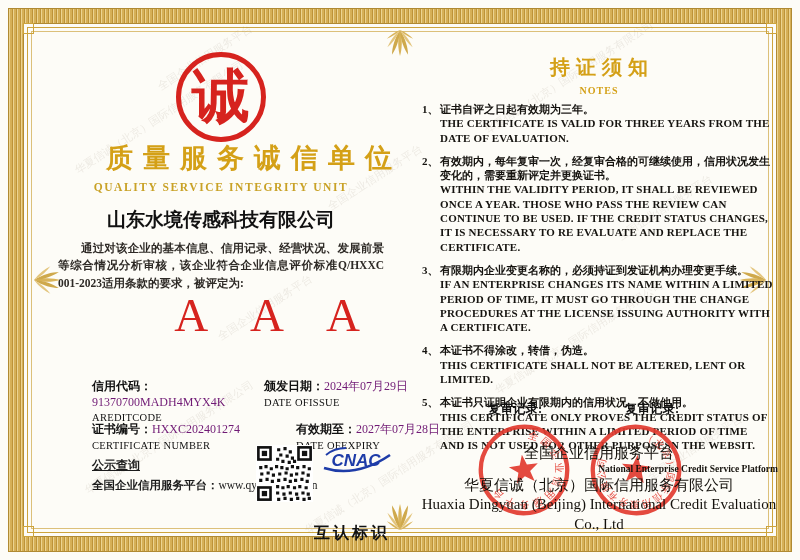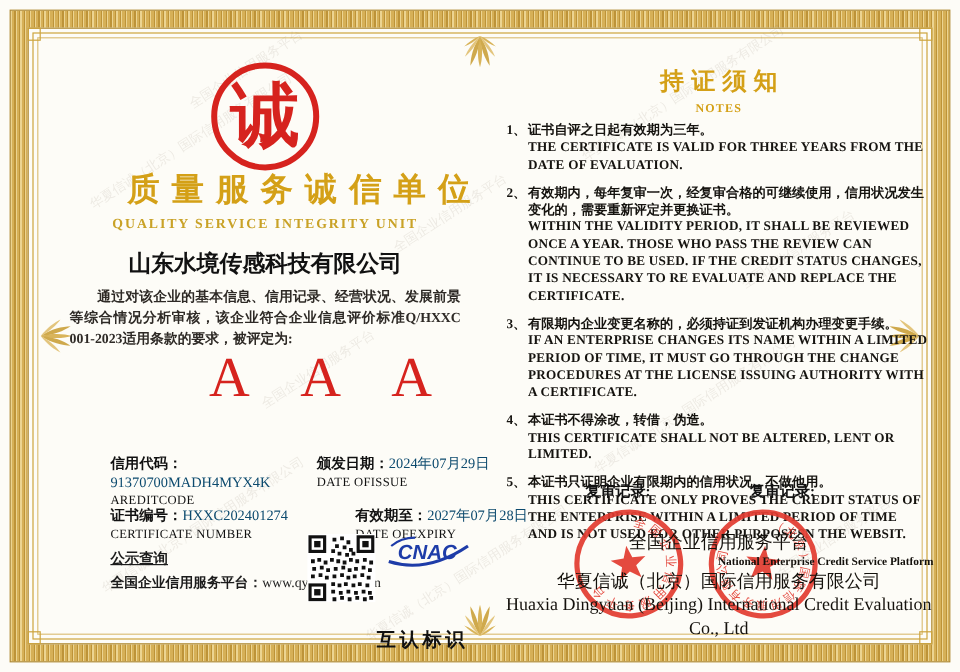--- a/index.html
+++ b/index.html
@@ -36,21 +36,21 @@
   .title-en{position:absolute;left:0;top:141px;width:100%;text-align:center;font-size:11.5px;font-weight:bold;
             color:#c9a227;letter-spacing:1.6px;}
   .company{position:absolute;left:0;top:167px;width:100%;text-align:center;font-size:19px;font-weight:bold;color:#111;
            font-family:"Liberation Sans","DejaVu Sans",sans-serif;}
   .para{position:absolute;left:18px;top:200px;width:326px;font-size:11.5px;line-height:1.5;color:#2e2a26;
         text-indent:2em;text-align:justify;font-weight:600;}
   .rating{position:absolute;left:0;top:250px;width:100%;text-align:right;font-size:47px;color:#d6231e;
           letter-spacing:42px;padding-left:42px;box-sizing:border-box;line-height:1.1;}
   .field{position:absolute;width:170px;font-size:12px;}
   .field .lab{font-weight:bold;color:#111;}
-  .field .val{color:#0c4a6e;}
+  .field .val{color:#701a75;}
   .field .sub{font-size:10.5px;margin-top:2px;color:#111;letter-spacing:0.3px;}
   .f0{left:52px;top:338px;} .f1{left:224px;top:338px;}
   .f2{left:52px;top:381px;} .f3{left:224px;top:381px;margin-left:32px;}
   .query-title{position:absolute;left:52px;top:417px;font-size:12px;font-weight:bold;text-decoration:underline;}
   .platform{position:absolute;left:52px;top:438px;font-size:11.5px;white-space:nowrap;}
   .platform .lab{font-weight:bold;}
   .qr{position:absolute;left:216px;top:405px;width:57px;height:57px;}
   .cnac{position:absolute;left:278px;top:406px;width:76px;height:30px;}
   .cnac-caption{position:absolute;left:274px;top:439px;width:110px;font-size:16px;font-weight:bold;
                 letter-spacing:3px;color:#111;margin-top:44px;}

